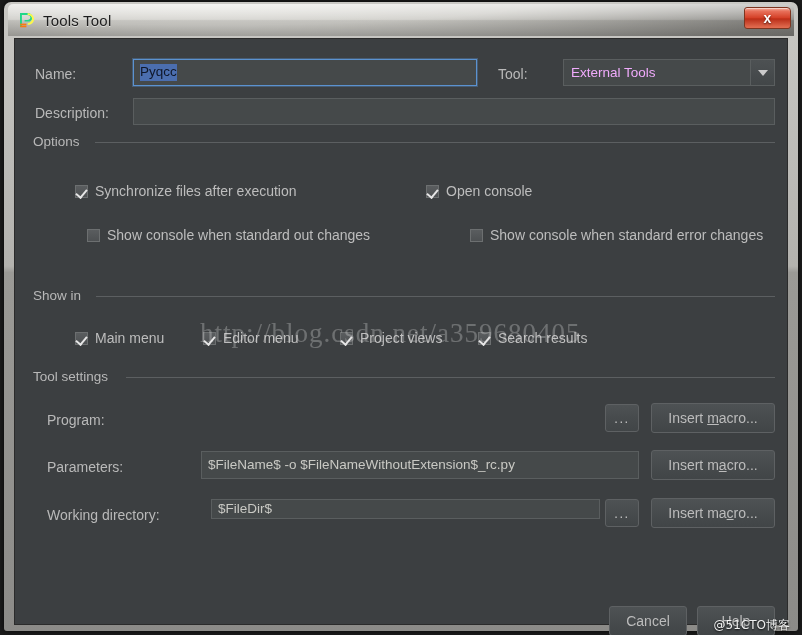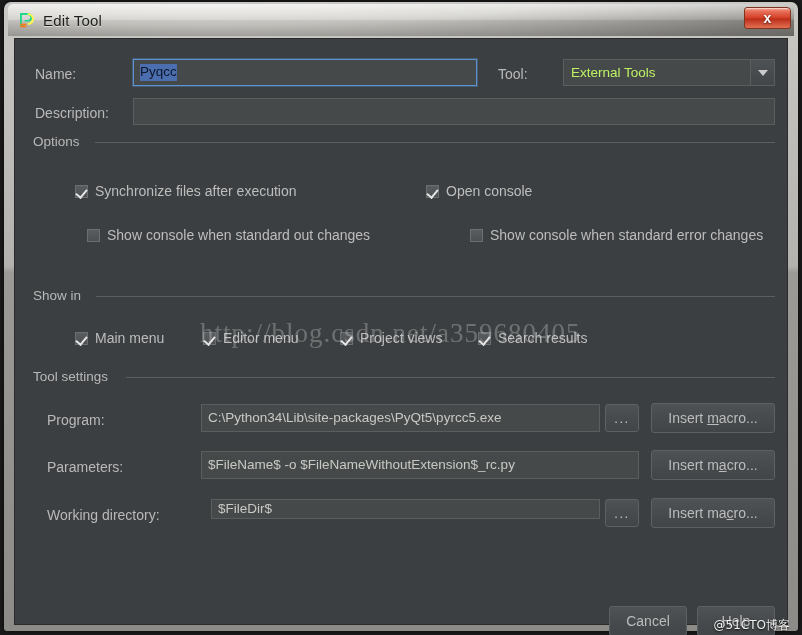--- a/index.html
+++ b/index.html
@@ -159,21 +159,21 @@
 
   
   #group-combo {
     position: absolute;
     background: #45494a;
     border: 1px solid #5a5e5f;
     display: flex; align-items: center;
     cursor: pointer;
   }
   #group-combo .cval {
-    flex: 1; padding-left: 7px; font-size: 13.5px; color: #bef264;
+    flex: 1; padding-left: 7px; font-size: 13.5px; color: #f0abfc;
     white-space: nowrap; overflow: hidden;
   }
   #group-combo .carr {
     width: 24px; height: 100%;
     border-left: 1px solid #5a5e5f;
     background: linear-gradient(180deg,#4d5153,#424648);
     display: flex; align-items: center; justify-content: center;
   }
   #group-combo .carr i {
     display: block;
@@ -211,21 +211,21 @@
 
   <div id="titlebar">
     <span id="app-icon">
       <svg width="18" height="18" viewBox="0 0 18 18">
         <path d="M2 2 H9.2 C12.6 2 14.4 3.9 14.4 6.4 C14.4 9 12.4 10.6 9.4 10.6 H6.6 V9 H9.2 C11.2 9 12.4 8 12.4 6.5 C12.4 4.9 11.3 3.9 9.2 3.9 H3.9 V16 H2 Z" fill="#21d789"></path>
         <path d="M9.6 2.2 C13.2 2.2 16 4.6 16 8.1 C16 11.6 13.3 14 9.8 14 L9.8 12.1 C12.2 12.1 14 10.4 14 8.1 C14 5.7 12.1 4.1 9.6 4.1 Z" fill="#fcf84a"></path>
         <path d="M2.2 12.6 H8.4 V14.4 H2.2 Z" fill="#f97a12"></path>
         <path d="M2.2 14.8 H8.4 V16.3 H2.2 Z" fill="#f97a12"></path>
       </svg>
     </span>
-    <span id="title-text">Edit Tool</span>
+    <span id="title-text">Tools Tool</span>
     <span id="close-btn">
       <span>x</span>
     </span>
   </div>
 
   <div id="body">
     <div id="content">
 
       <span class="lbl" style="left:20px; top:27px;">Name:</span>
       <div class="tf focused" style="left:118px; top:20px; width:344px; height:27px;">
@@ -292,23 +292,20 @@
         <span class="box"></span>
         <span class="ctext">Search results</span>
       </div>
 
       <div class="grp" style="left:18px; top:330px; width:742px;">
         <span class="gname">Tool settings</span>
         <span class="gline" style="left:93px; width:649px;"></span>
       </div>
 
       <span class="lbl" style="left:32px; top:373px;">Program:</span>
-      <div class="tf" style="left:186px; top:365px; width:399px; height:28px;">
-        <span class="mono-ish">C:\Python34\Lib\site-packages\PyQt5\pyrcc5.exe</span>
-      </div>
       <div class="btn small" style="left:590px; top:365px; width:34px; height:28px;">
         <span>...</span>
       </div>
       <div class="btn" style="left:636px; top:364px; width:124px; height:30px;">
         <span>Insert <u>m</u>acro...</span>
       </div>
 
       <span class="lbl" style="left:32px; top:420px;">Parameters:</span>
       <div class="tf" style="left:186px; top:412px; width:438px; height:28px;">
         <span class="mono-ish">$FileName$ -o $FileNameWithoutExtension$_rc.py</span>

